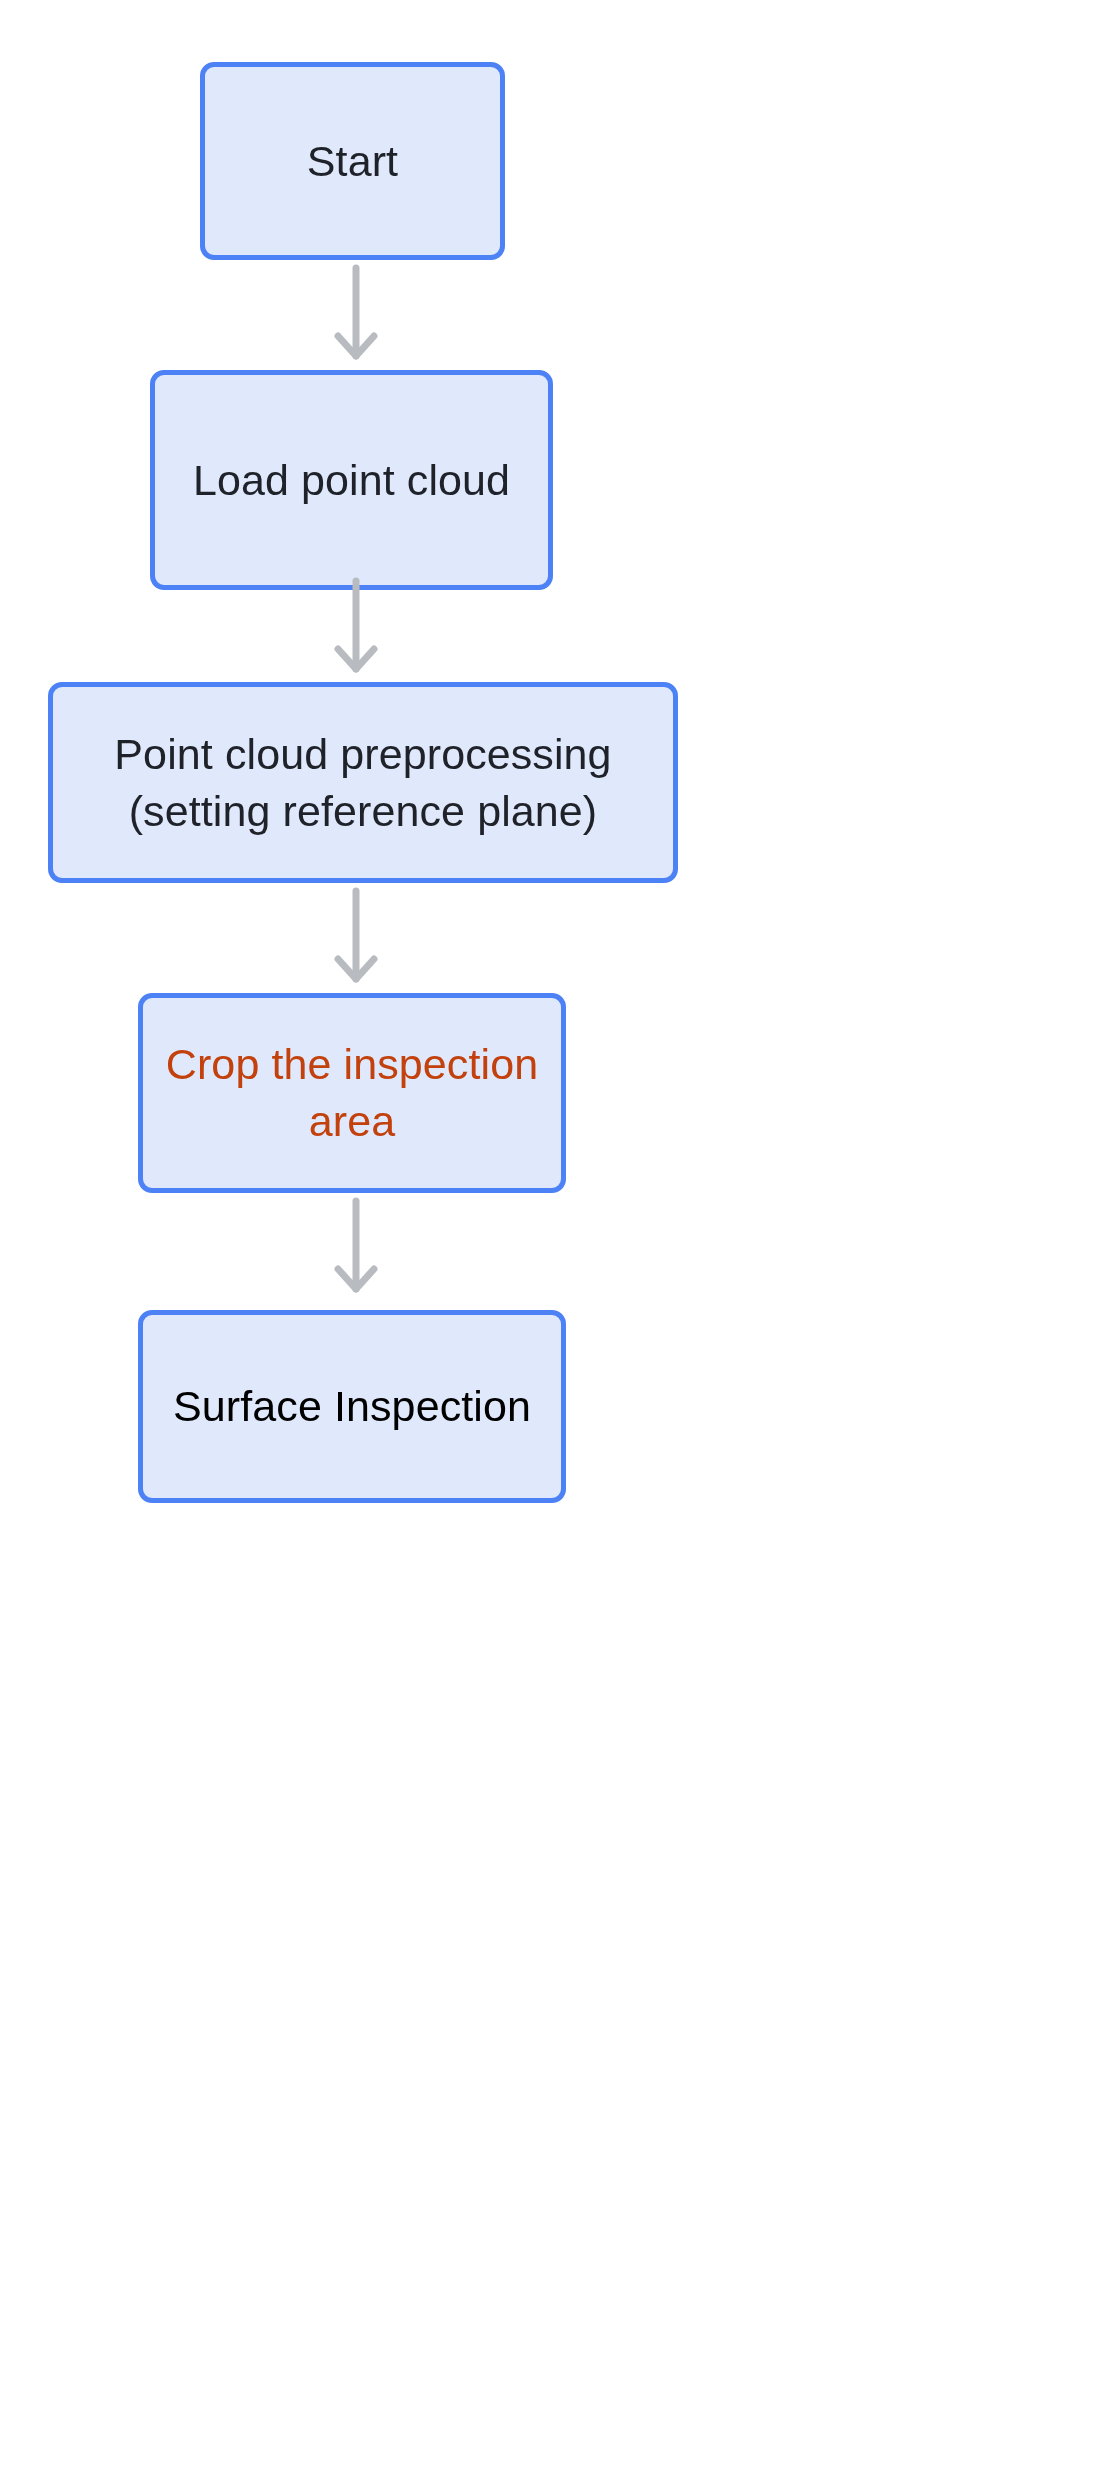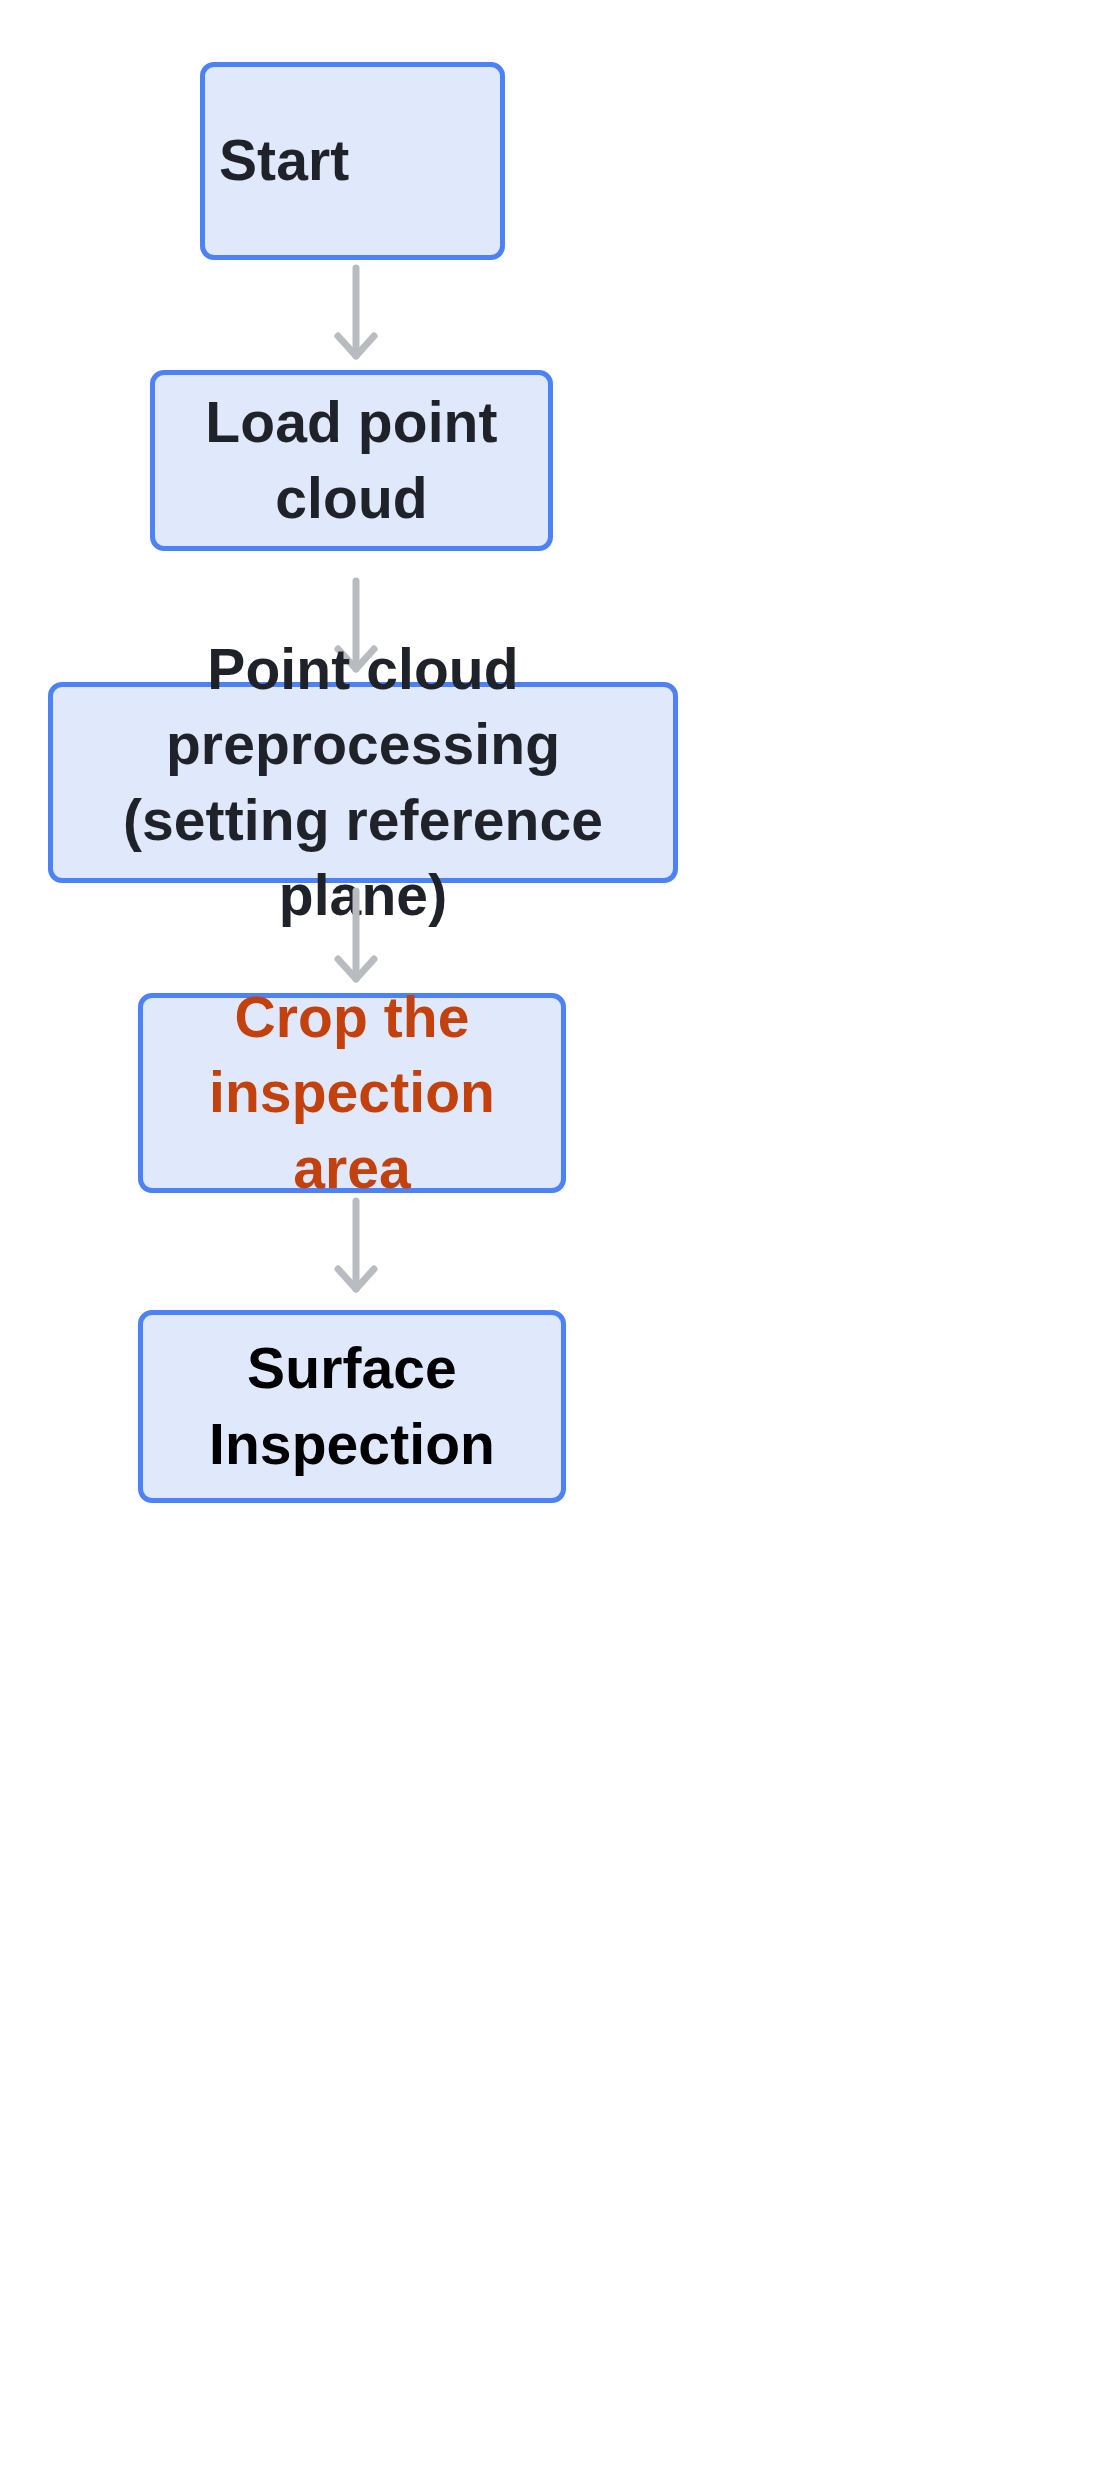--- a/index.html
+++ b/index.html
@@ -27,36 +27,37 @@
 
   
   .node {
     position: absolute;
     box-sizing: border-box;
     background: #e0e8fc;
     border: 5px solid #4d82f7;
     border-radius: 14px;
     display: flex;
     align-items: center;
+    justify-content: center;
     text-align: center;
     color: #1f2329;
-    font-size: 57px;
+    font-size: 43px;
     line-height: 1.32;
-    font-weight: 700;
+    font-weight: 400;
     letter-spacing: 0.1px;
     padding: 6px 14px;
   }
   .node .label {
     display: block;
     white-space: pre-line;
   }
 
   
   #node-start        { left: 200px; top:  62px;  width: 305px; height: 198px; }
-  #node-load         { left: 150px; top: 370px;  width: 403px; height: 181px; }
+  #node-load         { left: 150px; top: 370px;  width: 403px; height: 220px; }
   #node-preprocess   { left:  48px; top: 682px;  width: 630px; height: 201px; }
   #node-crop         { left: 138px; top: 993px;  width: 428px; height: 200px; }
   #node-surface      { left: 138px; top: 1310px; width: 428px; height: 193px; }
 
   
   .connector {
     position: absolute;
     left: 316px;
     width: 80px;
     pointer-events: none;

